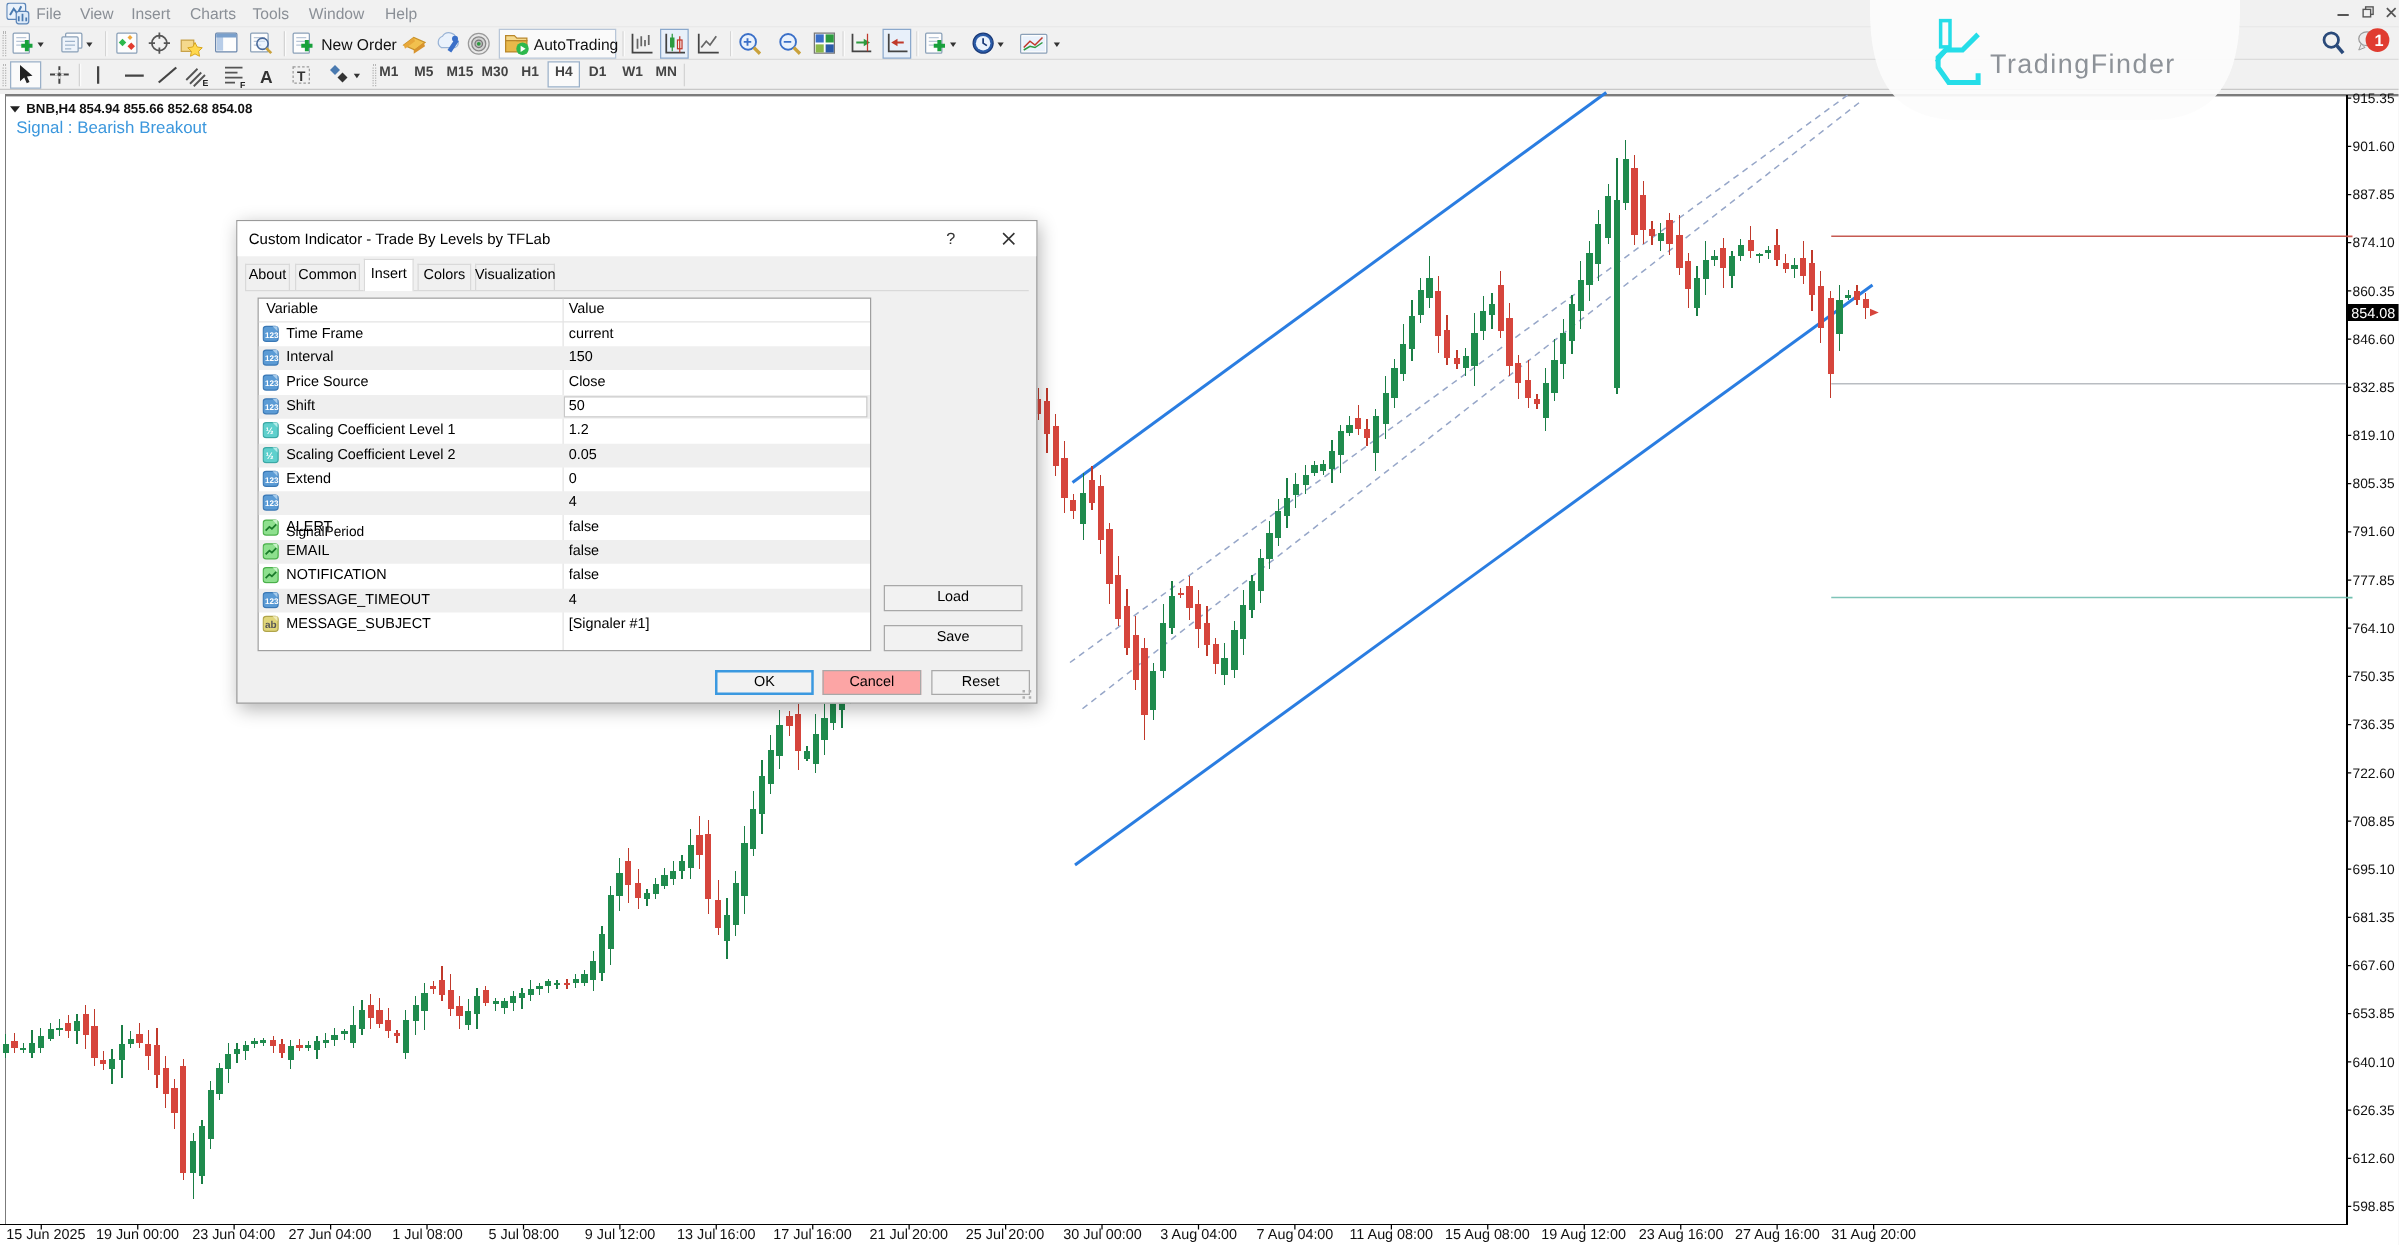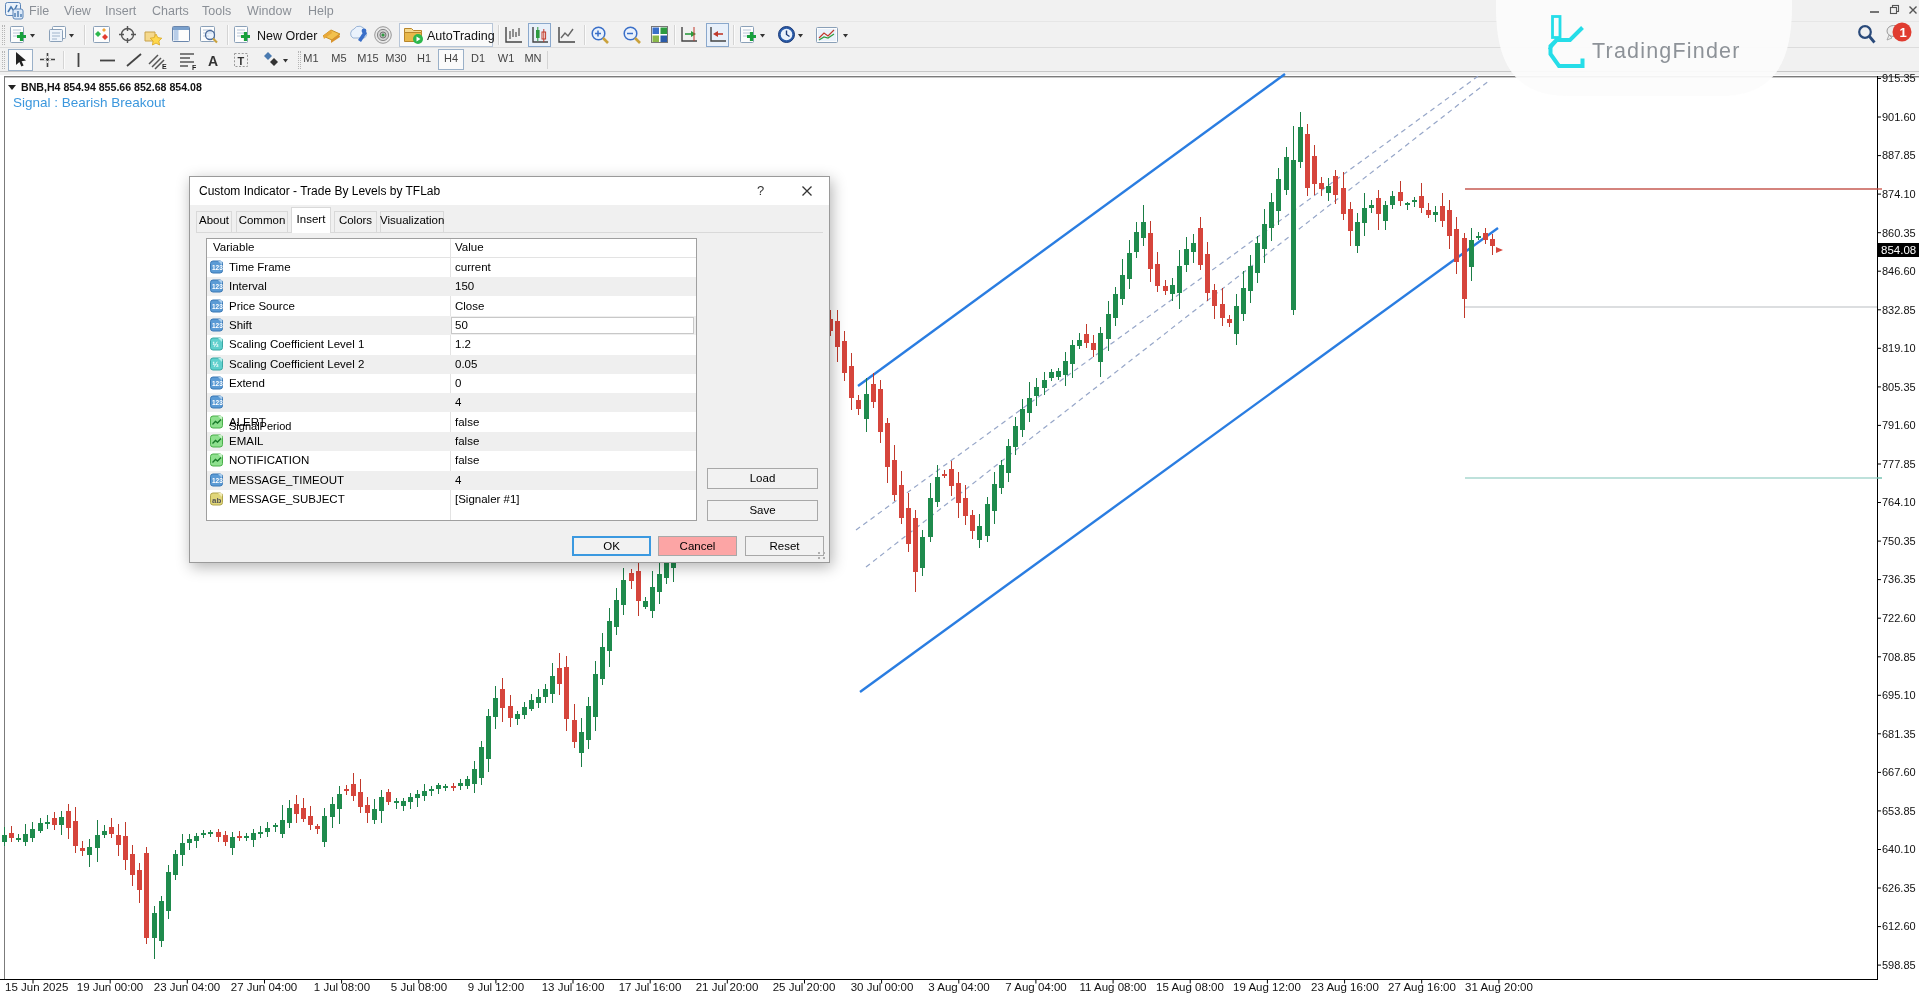--- a/index.html
+++ b/index.html
@@ -1,18 +1,18 @@
 <!DOCTYPE html>
 <html><head><meta charset="utf-8"><title>MT4</title>
 <style>
 *{margin:0;padding:0;box-sizing:border-box}
 html,body{width:1919px;height:996px;overflow:hidden;background:#f0f0f0;font-family:"Liberation Sans",sans-serif;position:relative}
 .abs{position:absolute}
 .mitem{position:absolute;top:4px;font-size:12.5px;color:#8a8f96}
-.tfbtn{position:absolute;top:52px;font-size:11px;font-weight:normal;color:#444;text-align:center;width:26px}
+.tfbtn{position:absolute;top:52px;font-size:11px;font-weight:bold;color:#444;text-align:center;width:26px}
 svg{display:block}
 </style></head>
 <body>
 <div class="abs" style="left:0;top:0;width:1919px;height:22px;background:#f1f1f1;border-bottom:1px solid #e6e6e6"></div>
 <svg class="abs" style="left:5px;top:2px" width="19" height="18" viewBox="0 0 19 18">
 <rect x="0.5" y="0.5" width="15" height="13" rx="2" fill="#eaf2fb" stroke="#5b85b8"></rect>
 <path d="M3 10 L6 5 L9 9 L12 3" stroke="#4a7ab0" stroke-width="1.6" fill="none"></path>
 <rect x="8" y="7" width="10" height="10" rx="2" fill="#dce9f8" stroke="#5b85b8"></rect>
 <path d="M10 15 v-4 m3 4 v-6 m3 6 v-3" stroke="#4a7ab0" stroke-width="1.4" fill="none"></path>
 </svg>

